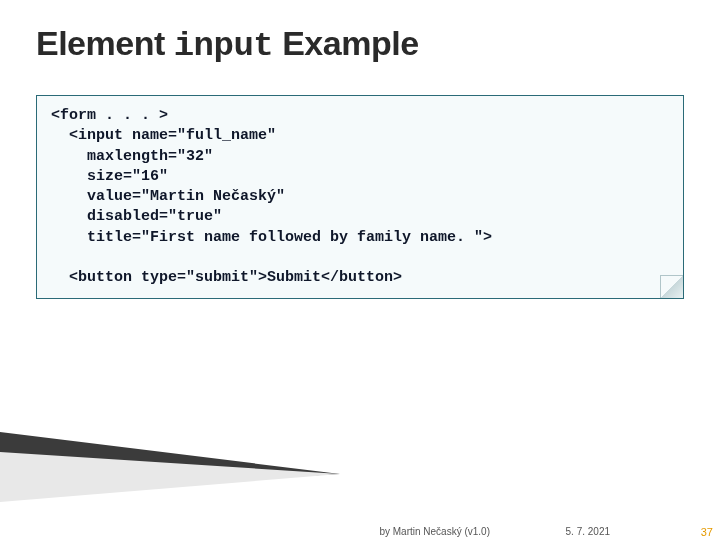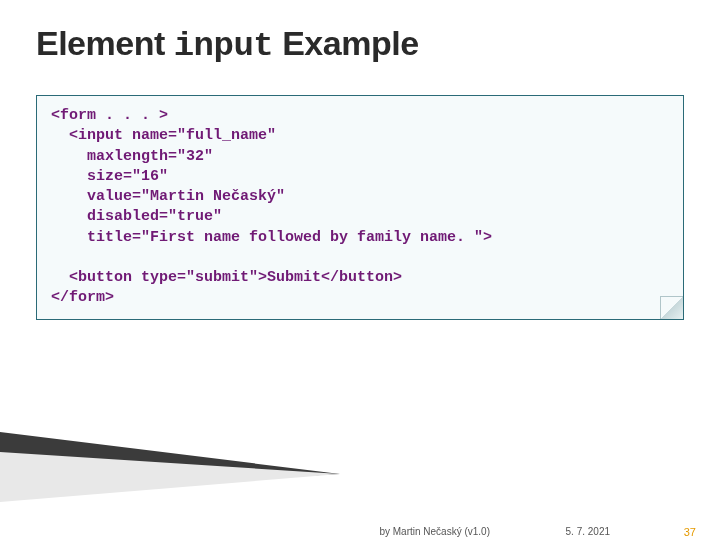--- a/index.html
+++ b/index.html
@@ -30,21 +30,21 @@
     font-weight: bold;
   }
   .code-box {
     margin-top: 30px;
     border: 1px solid #2a6a77;
     background: #f5fafb;
     padding: 10px 14px;
     font-family: "Courier New", monospace;
     font-size: 15px;
     font-weight: bold;
-    color: #701a75;
+    color: #0f172a;
     line-height: 1.35;
     position: relative;
   }
   .code-box::after {
     content: "";
     position: absolute;
     right: 0;
     bottom: 0;
     width: 22px;
     height: 22px;
@@ -73,21 +73,21 @@
   .footer-author {
     position: absolute;
     right: 230px;
   }
   .footer-date {
     position: absolute;
     right: 110px;
   }
   .footer-page {
     position: absolute;
-    right: 24px;
+    right: 7px;
     color: #e59a00;
     font-size: 11px;
   }
 </style>
 </head>
 <body>
 
 <div class="slide">
   <h1 class="title">
     <span>Element </span><span class="title-code">input</span><span> Example</span>
@@ -96,21 +96,20 @@
   <div class="code-box">
     <div class="code-line">&lt;form . . . &gt;</div>
     <div class="code-line">  &lt;input name="full_name"</div>
     <div class="code-line">    maxlength="32"</div>
     <div class="code-line">    size="16"</div>
     <div class="code-line">    value="Martin Nečaský"</div>
     <div class="code-line">    disabled="true"</div>
     <div class="code-line">    title="First name followed by family name. "&gt;</div>
     <div class="code-line"> </div>
     <div class="code-line">  &lt;button type="submit"&gt;Submit&lt;/button&gt;</div>
-    <div class="code-line">&lt;/form&gt;</div>
   </div>
 
   <div class="wedge">
     <svg width="340" height="70" viewBox="0 0 340 70">
       <polygon points="0,0 340,42 0,60" fill="#3b3b3b"></polygon>
       <polygon points="0,20 340,42 0,70" fill="#e8e8e8"></polygon>
     </svg>
   </div>
 
   <div class="footer">

